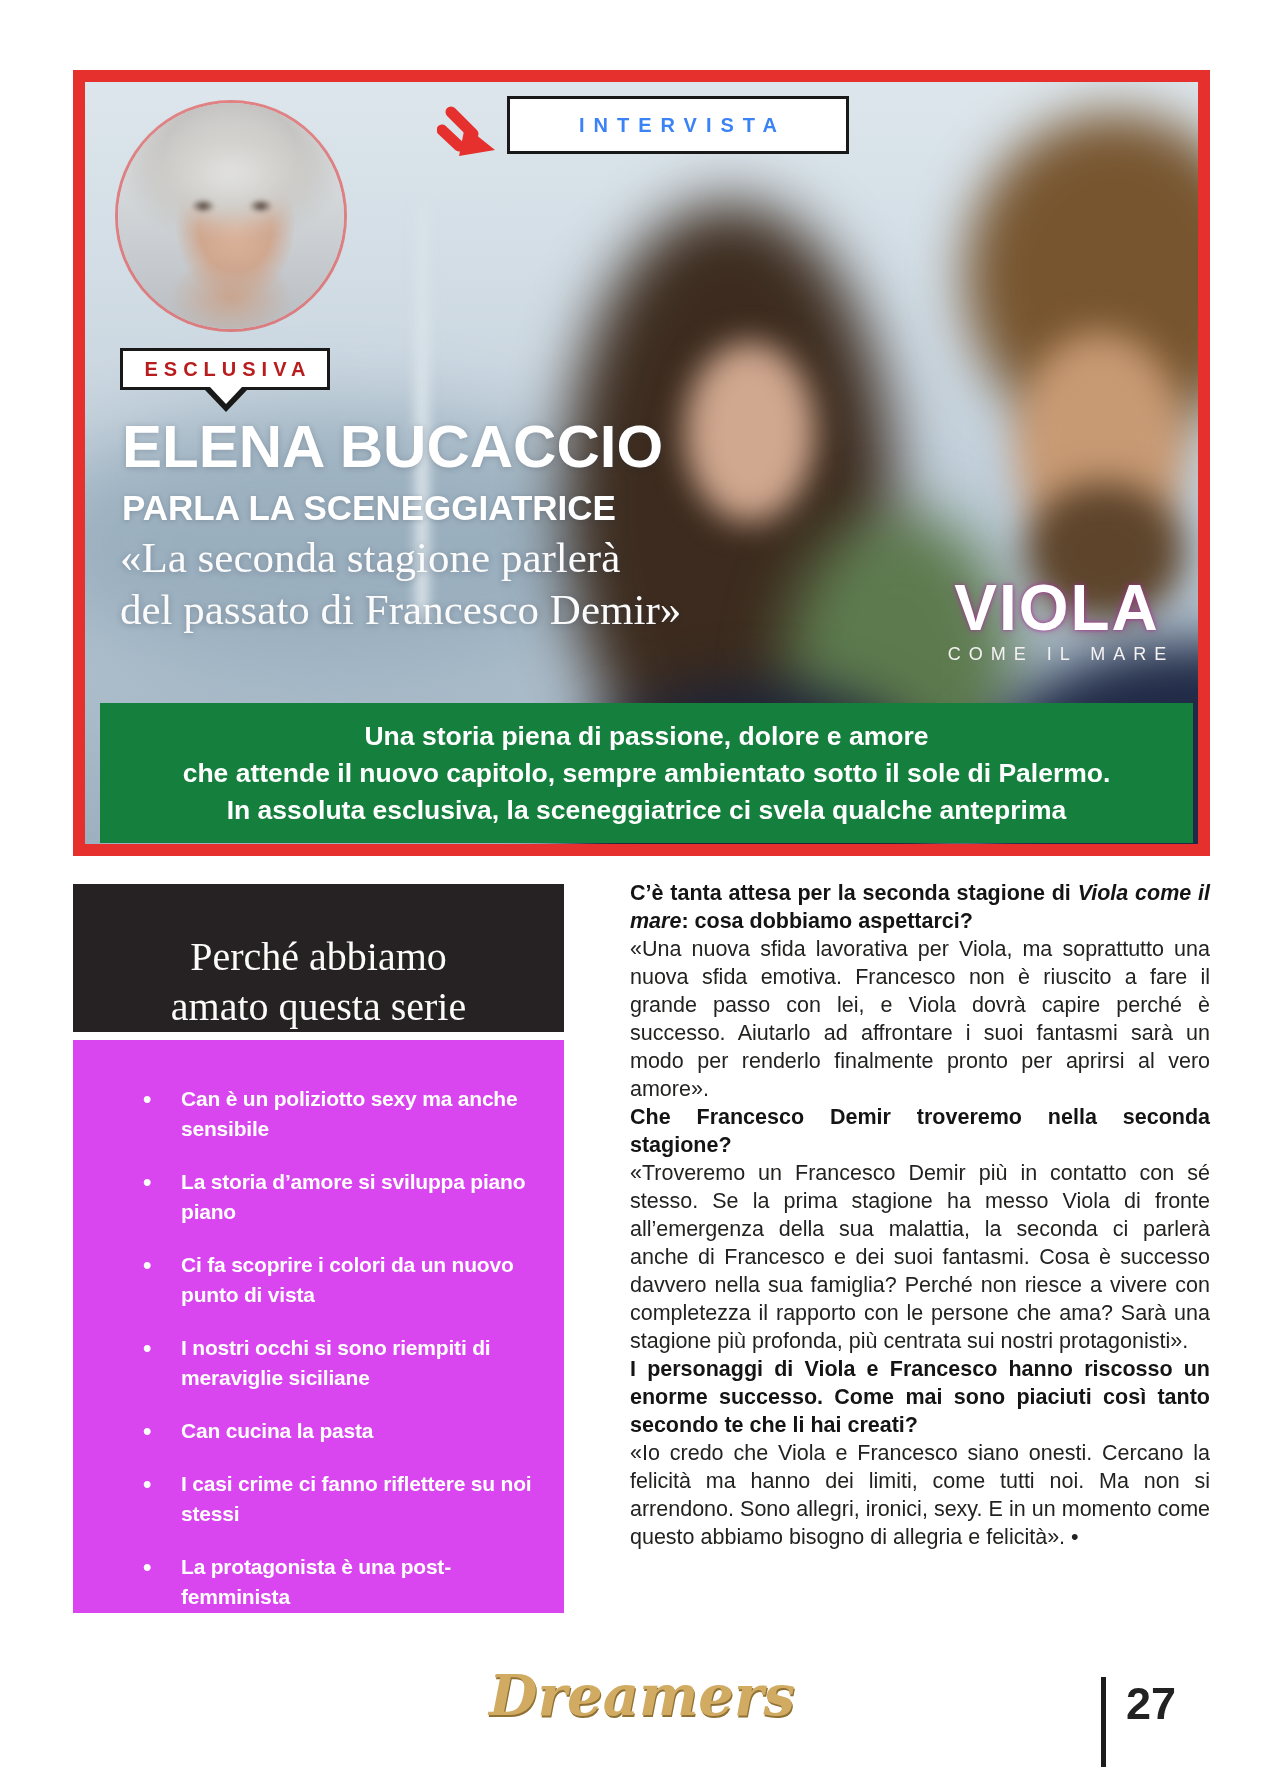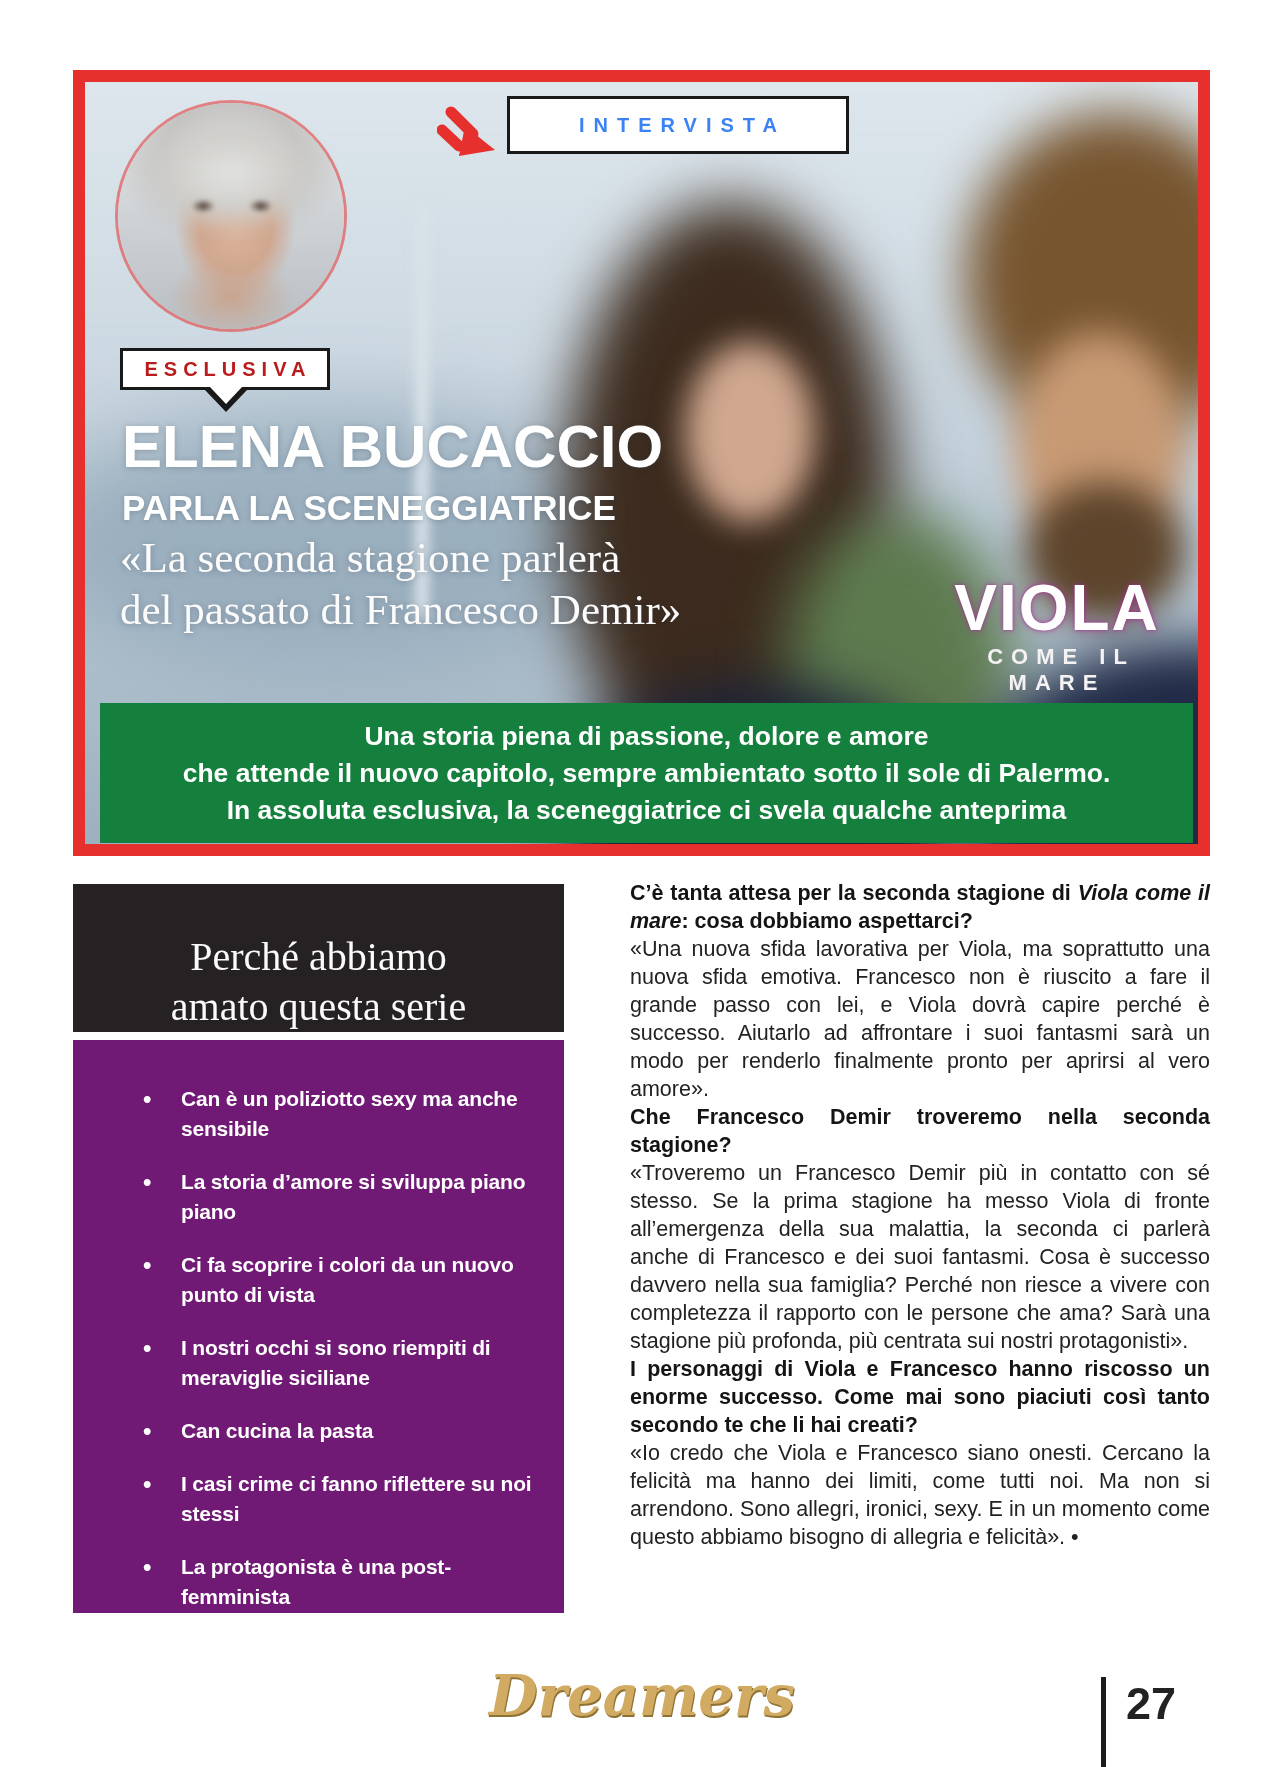--- a/index.html
+++ b/index.html
@@ -62,36 +62,36 @@
     letter-spacing:0px;text-shadow:0 1px 6px rgba(40,50,70,.25);}
   .hero-kicker{position:absolute;left:37px;top:406px;color:#ffffff;font-size:35px;font-weight:800;
     text-shadow:0 1px 5px rgba(40,50,70,.25);}
   .hero-quote{position:absolute;left:35px;top:450px;color:#fbfbfb;
     font-family:"Liberation Serif",serif;font-size:43px;line-height:52px;
     text-shadow:0 1px 6px rgba(40,50,70,.3);}
 
   .viola-logo{position:absolute;left:852px;top:478px;width:240px;text-align:center;margin-top:16px;}
   .viola-title{color:#ffffff;font-size:64px;font-weight:800;letter-spacing:2px;line-height:64px;
     text-shadow:0 0 3px rgba(165,45,150,.9),0 0 9px rgba(165,45,150,.55);}
-  .viola-tagline{color:#f4f2f3;font-size:22px;font-weight:700;letter-spacing:8px;margin-top:4px;text-indent:8px;}
+  .viola-tagline{color:#f4f2f3;font-size:18px;font-weight:400;letter-spacing:8px;margin-top:4px;text-indent:8px;}
 
   .hero-banner{
     position:absolute;left:15px;right:5px;bottom:1px;height:140px;background:#15803d;
     display:flex;flex-direction:column;align-items:center;justify-content:center;
     color:#ffffff;font-weight:700;font-size:26.5px;line-height:37px;text-align:center;
   }
 
   
   .reasons-heading{
     position:absolute;left:73px;top:884px;width:491px;height:148px;background:#262122;box-sizing:border-box;
     display:flex;flex-direction:column;align-items:center;justify-content:flex-end;
     color:#fbfbf9;font-family:"Liberation Serif",serif;font-size:40px;line-height:50px;text-align:center;
   }
   .reasons-list{
-    position:absolute;left:73px;top:1040px;width:491px;height:573px;background:#701a75;box-sizing:border-box;
+    position:absolute;left:73px;top:1040px;width:491px;height:573px;background:#d946ef;box-sizing:border-box;
     padding:44px 26px 0 70px;color:#ffffff;
   }
   .reasons-list ul{list-style:none;margin:0;padding:0;}
   .reasons-list li{
     position:relative;padding-left:38px;margin-bottom:23px;
     font-size:21px;font-weight:700;line-height:30px;letter-spacing:-0.2px;
   }
   .reasons-list li::before{content:"•";position:absolute;left:0;top:0;font-size:24px;}
 
   

